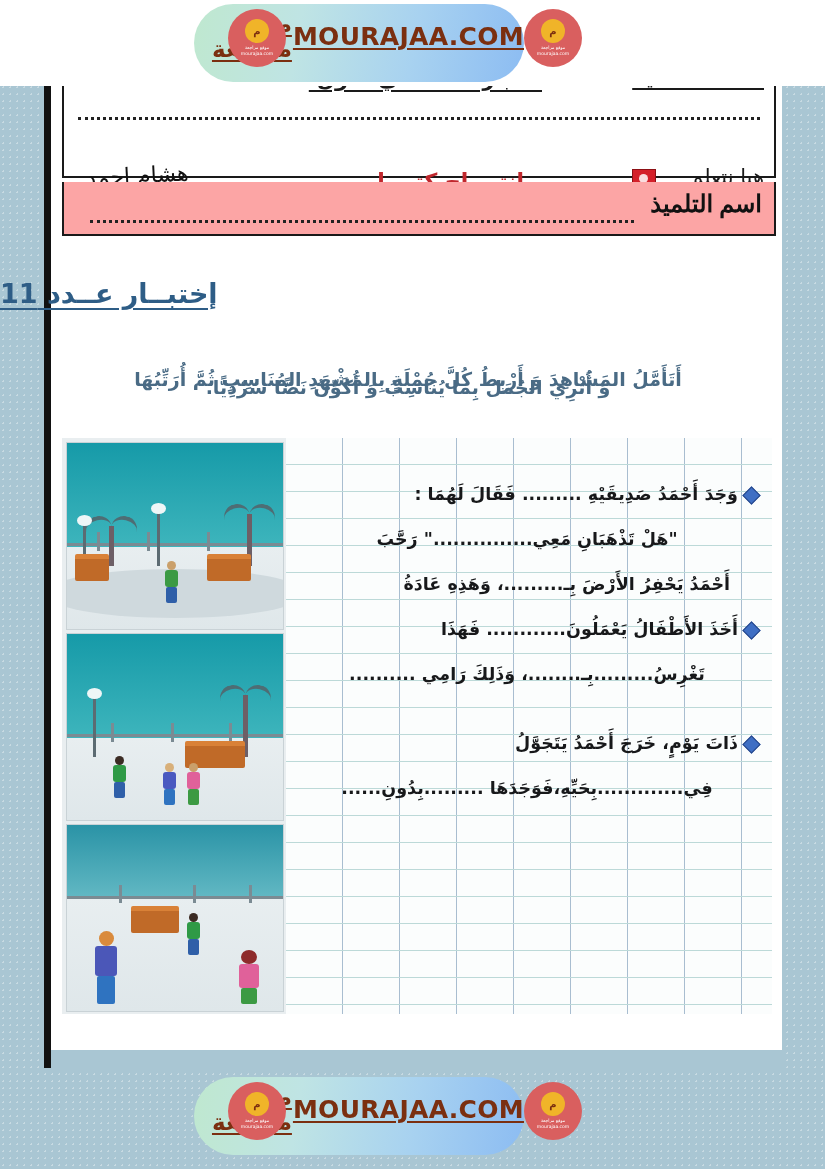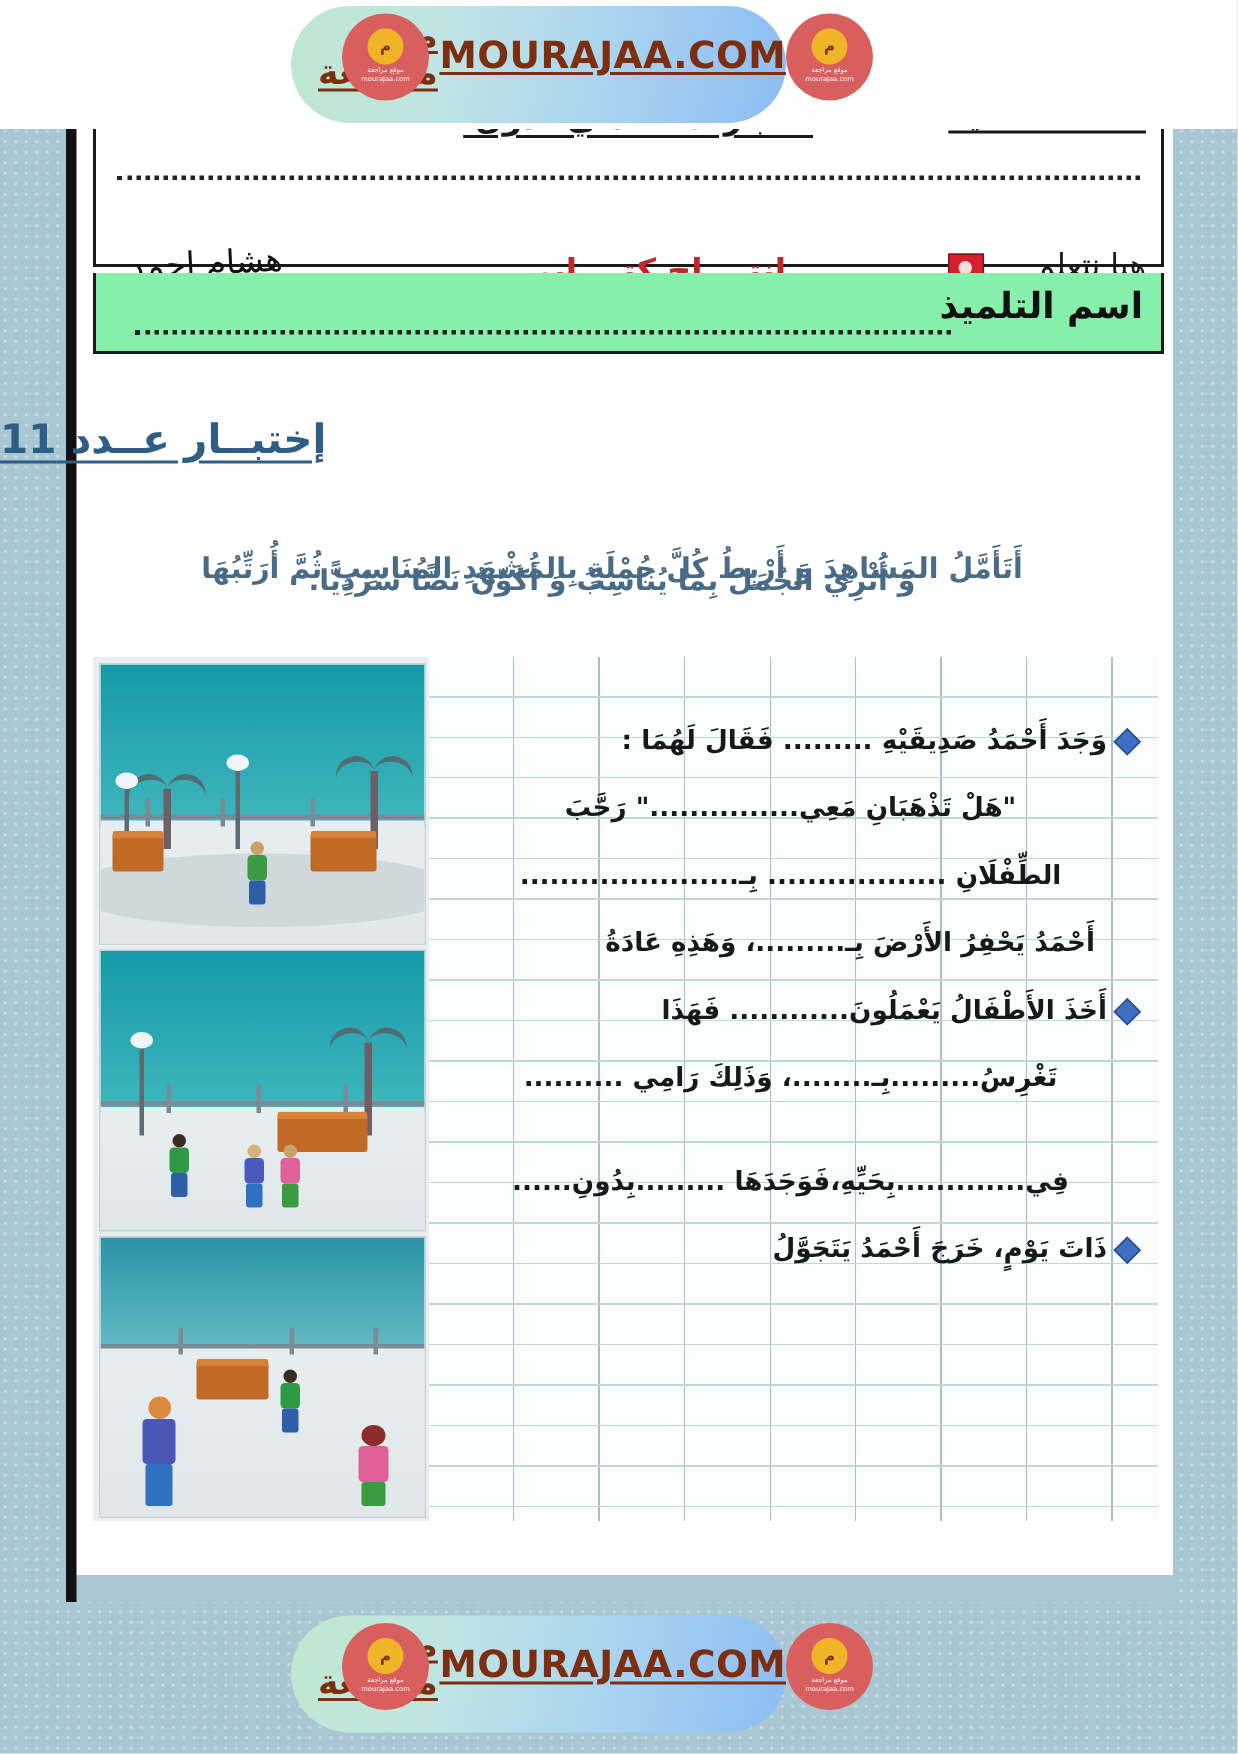--- a/index.html
+++ b/index.html
@@ -104,21 +104,21 @@
   }
   .hdr-sign{
     position:absolute;left:22px;top:56px;direction:rtl;
     font-size:22px;color:#111;font-family:"DejaVu Serif",serif;
     transform:rotate(-3deg);
   }
 
   
   .namebar{
     position:absolute;left:62px;top:182px;width:710px;height:52px;
-    border:2px solid #1a1a1a;border-top:none;background:#86efac;z-index:8;
+    border:2px solid #1a1a1a;border-top:none;background:#fca5a5;z-index:8;font-family:Liberation Serif, serif;
   }
   .namebar-label{
     position:absolute;right:12px;top:8px;direction:rtl;
     font-size:24px;font-weight:bold;color:#111;
   }
   .namebar-dots{
     position:absolute;right:140px;left:26px;top:30px;height:8px;
     border-bottom:3px dotted #222;
   }
 
@@ -321,34 +321,33 @@
 
   </div>
 
   <div class="ruled">
     <div class="lines">
 
       <div class="ln">
         <span class="bullet"></span><span>وَجَدَ أَحْمَدُ صَدِيقَيْهِ ......... فَقَالَ لَهُمَا :</span>
       </div>
       <div class="ln center">"هَلْ  تَذْهَبَانِ  مَعِي..............."  رَحَّبَ</div>
-      <div class="ln center">الطِّفْلَانِ .................. بِـ......................</div>
 
       <div class="ln pad">أَحْمَدُ يَحْفِرُ الأَرْضَ بِـ.........، وَهَذِهِ عَادَةُ</div>
       <div class="ln">
         <span class="bullet"></span><span>أَخَذَ  الأَطْفَالُ  يَعْمَلُونَ............  فَهَذَا</span>
       </div>
       <div class="ln center">تَغْرِسُ.........بِـ........، وَذَلِكَ رَامِي ..........</div>
 
       <div class="ln gap"></div>
 
-      <div class="ln center">فِي.............بِحَيِّهِ،فَوَجَدَهَا .........بِدُونِ......</div>
       <div class="ln">
         <span class="bullet"></span><span>ذَاتَ   يَوْمٍ،   خَرَجَ   أَحْمَدُ   يَتَجَوَّلُ</span>
       </div>
+      <div class="ln center">فِي.............بِحَيِّهِ،فَوَجَدَهَا .........بِدُونِ......</div>
 
     </div>
   </div>
 </div>
 
 <div class="sheet-bottom"></div>
 
 <div class="wm top">
   <div class="wm-strip"></div>
   <div class="wm-pill"></div>

